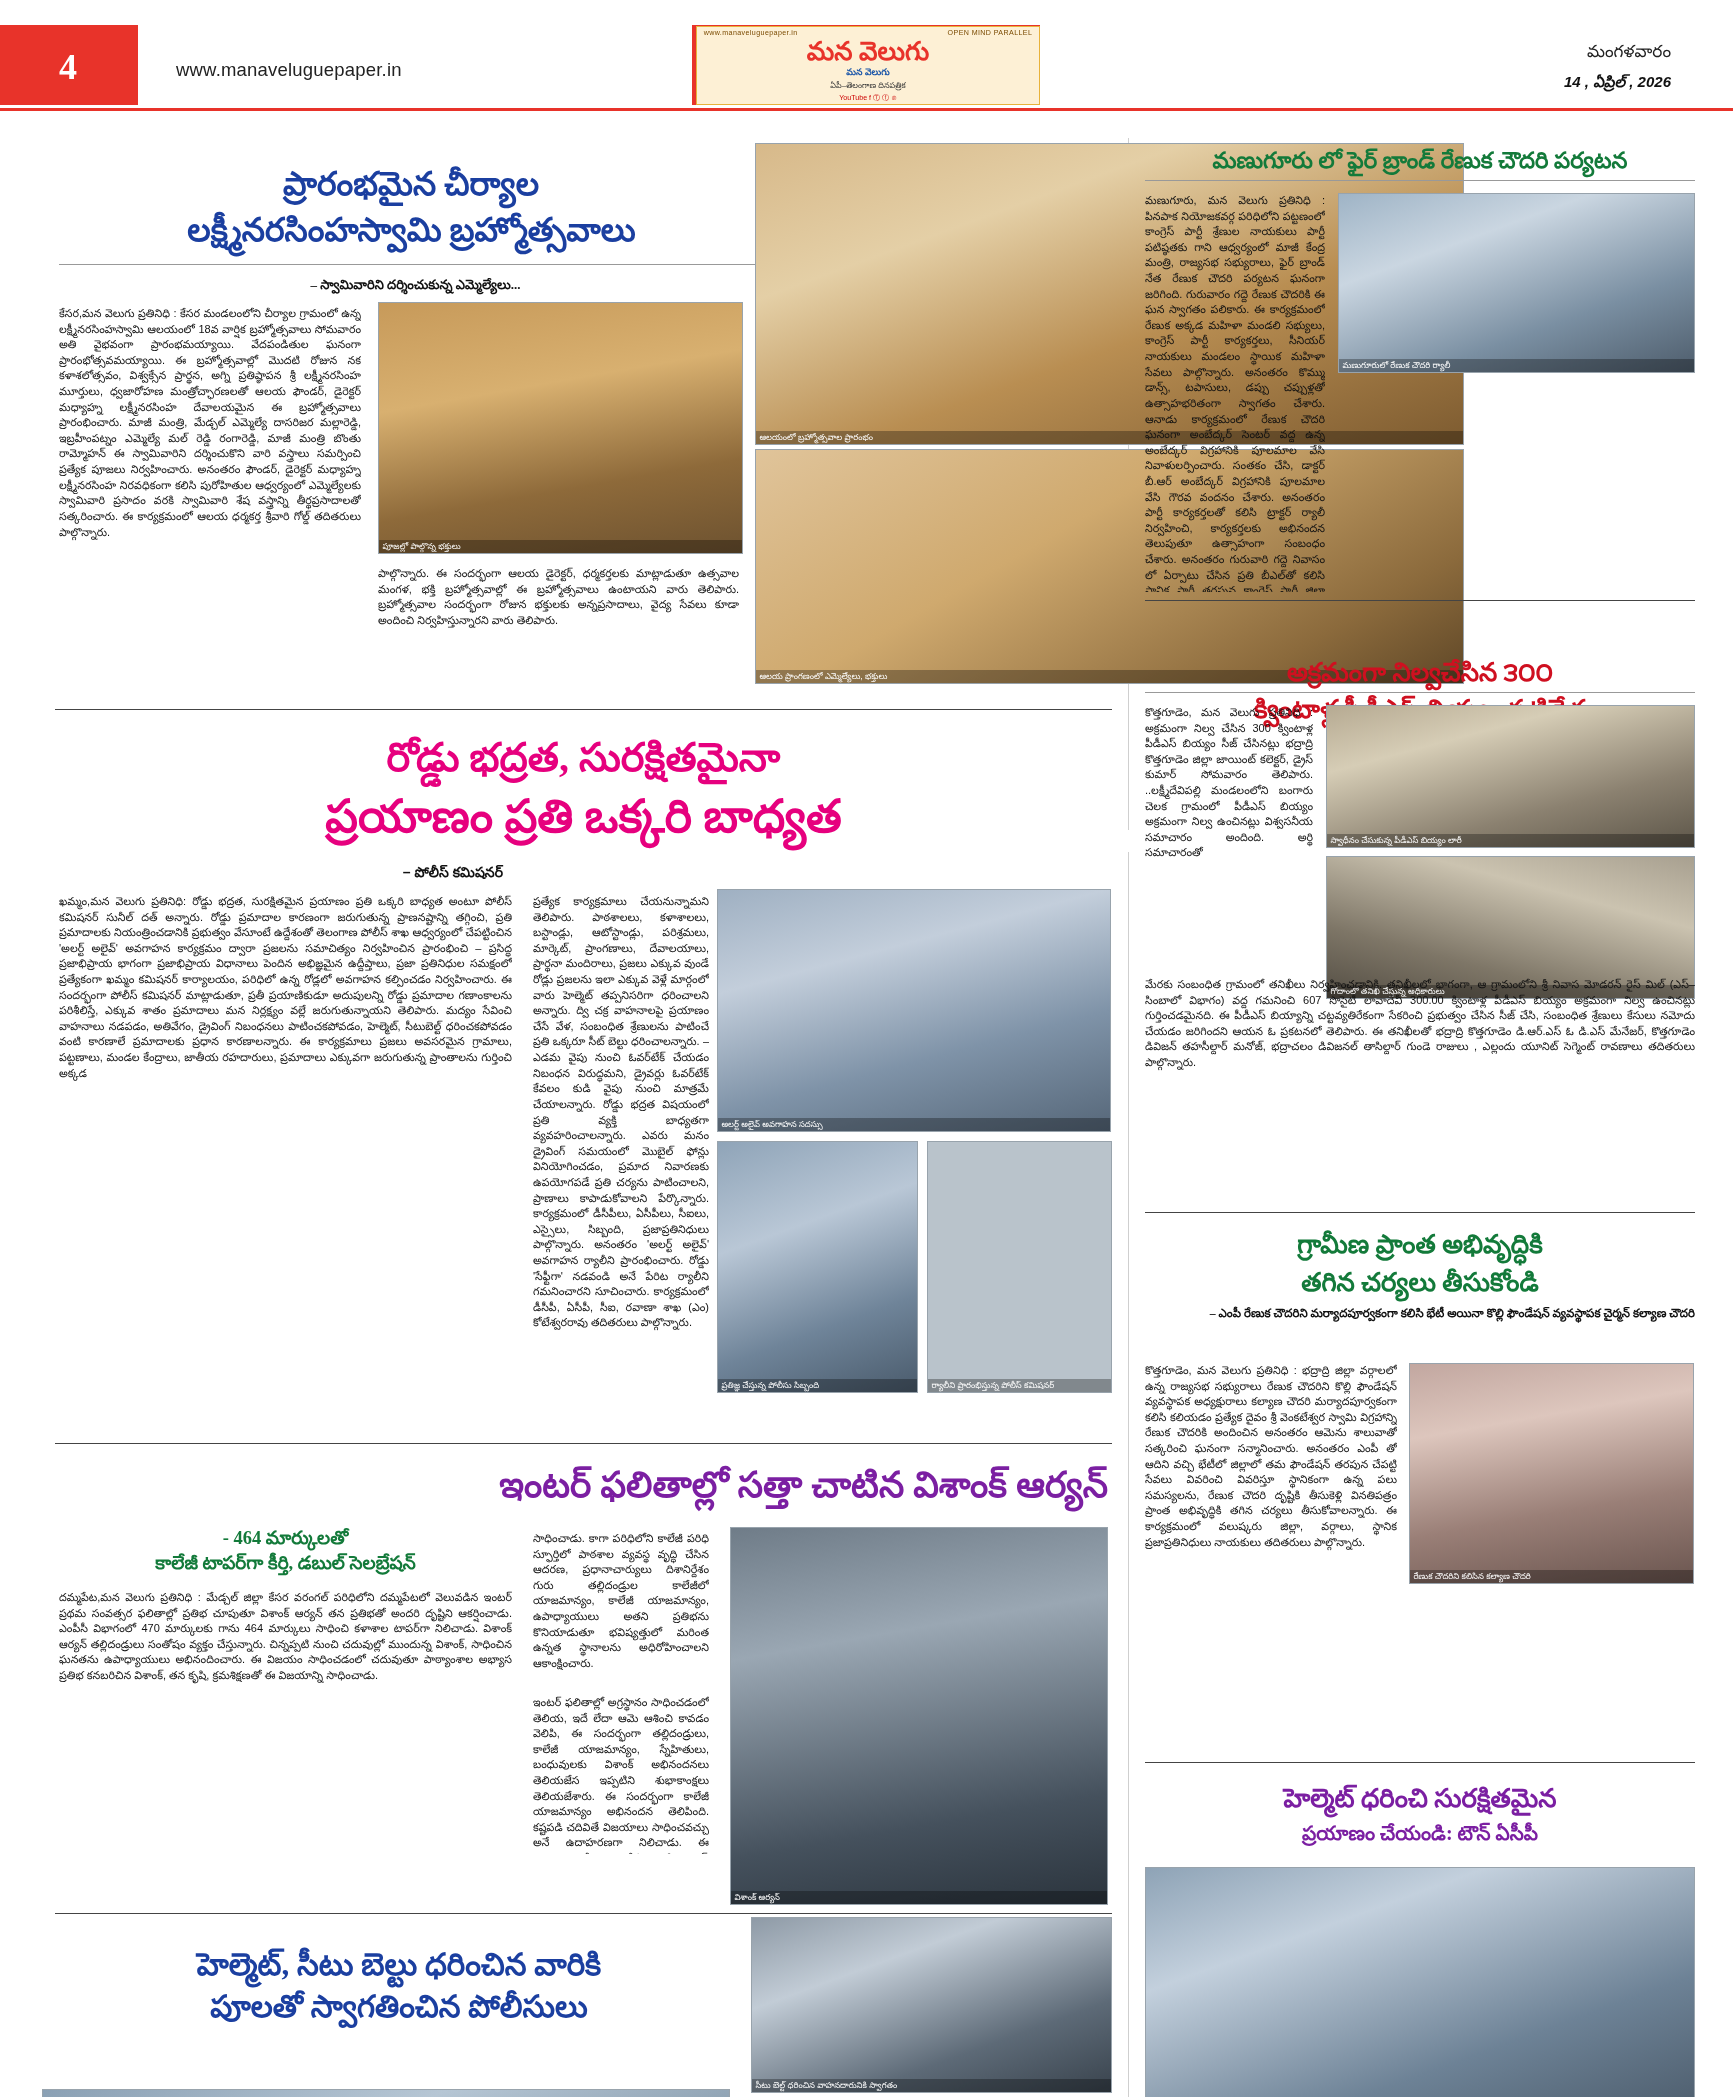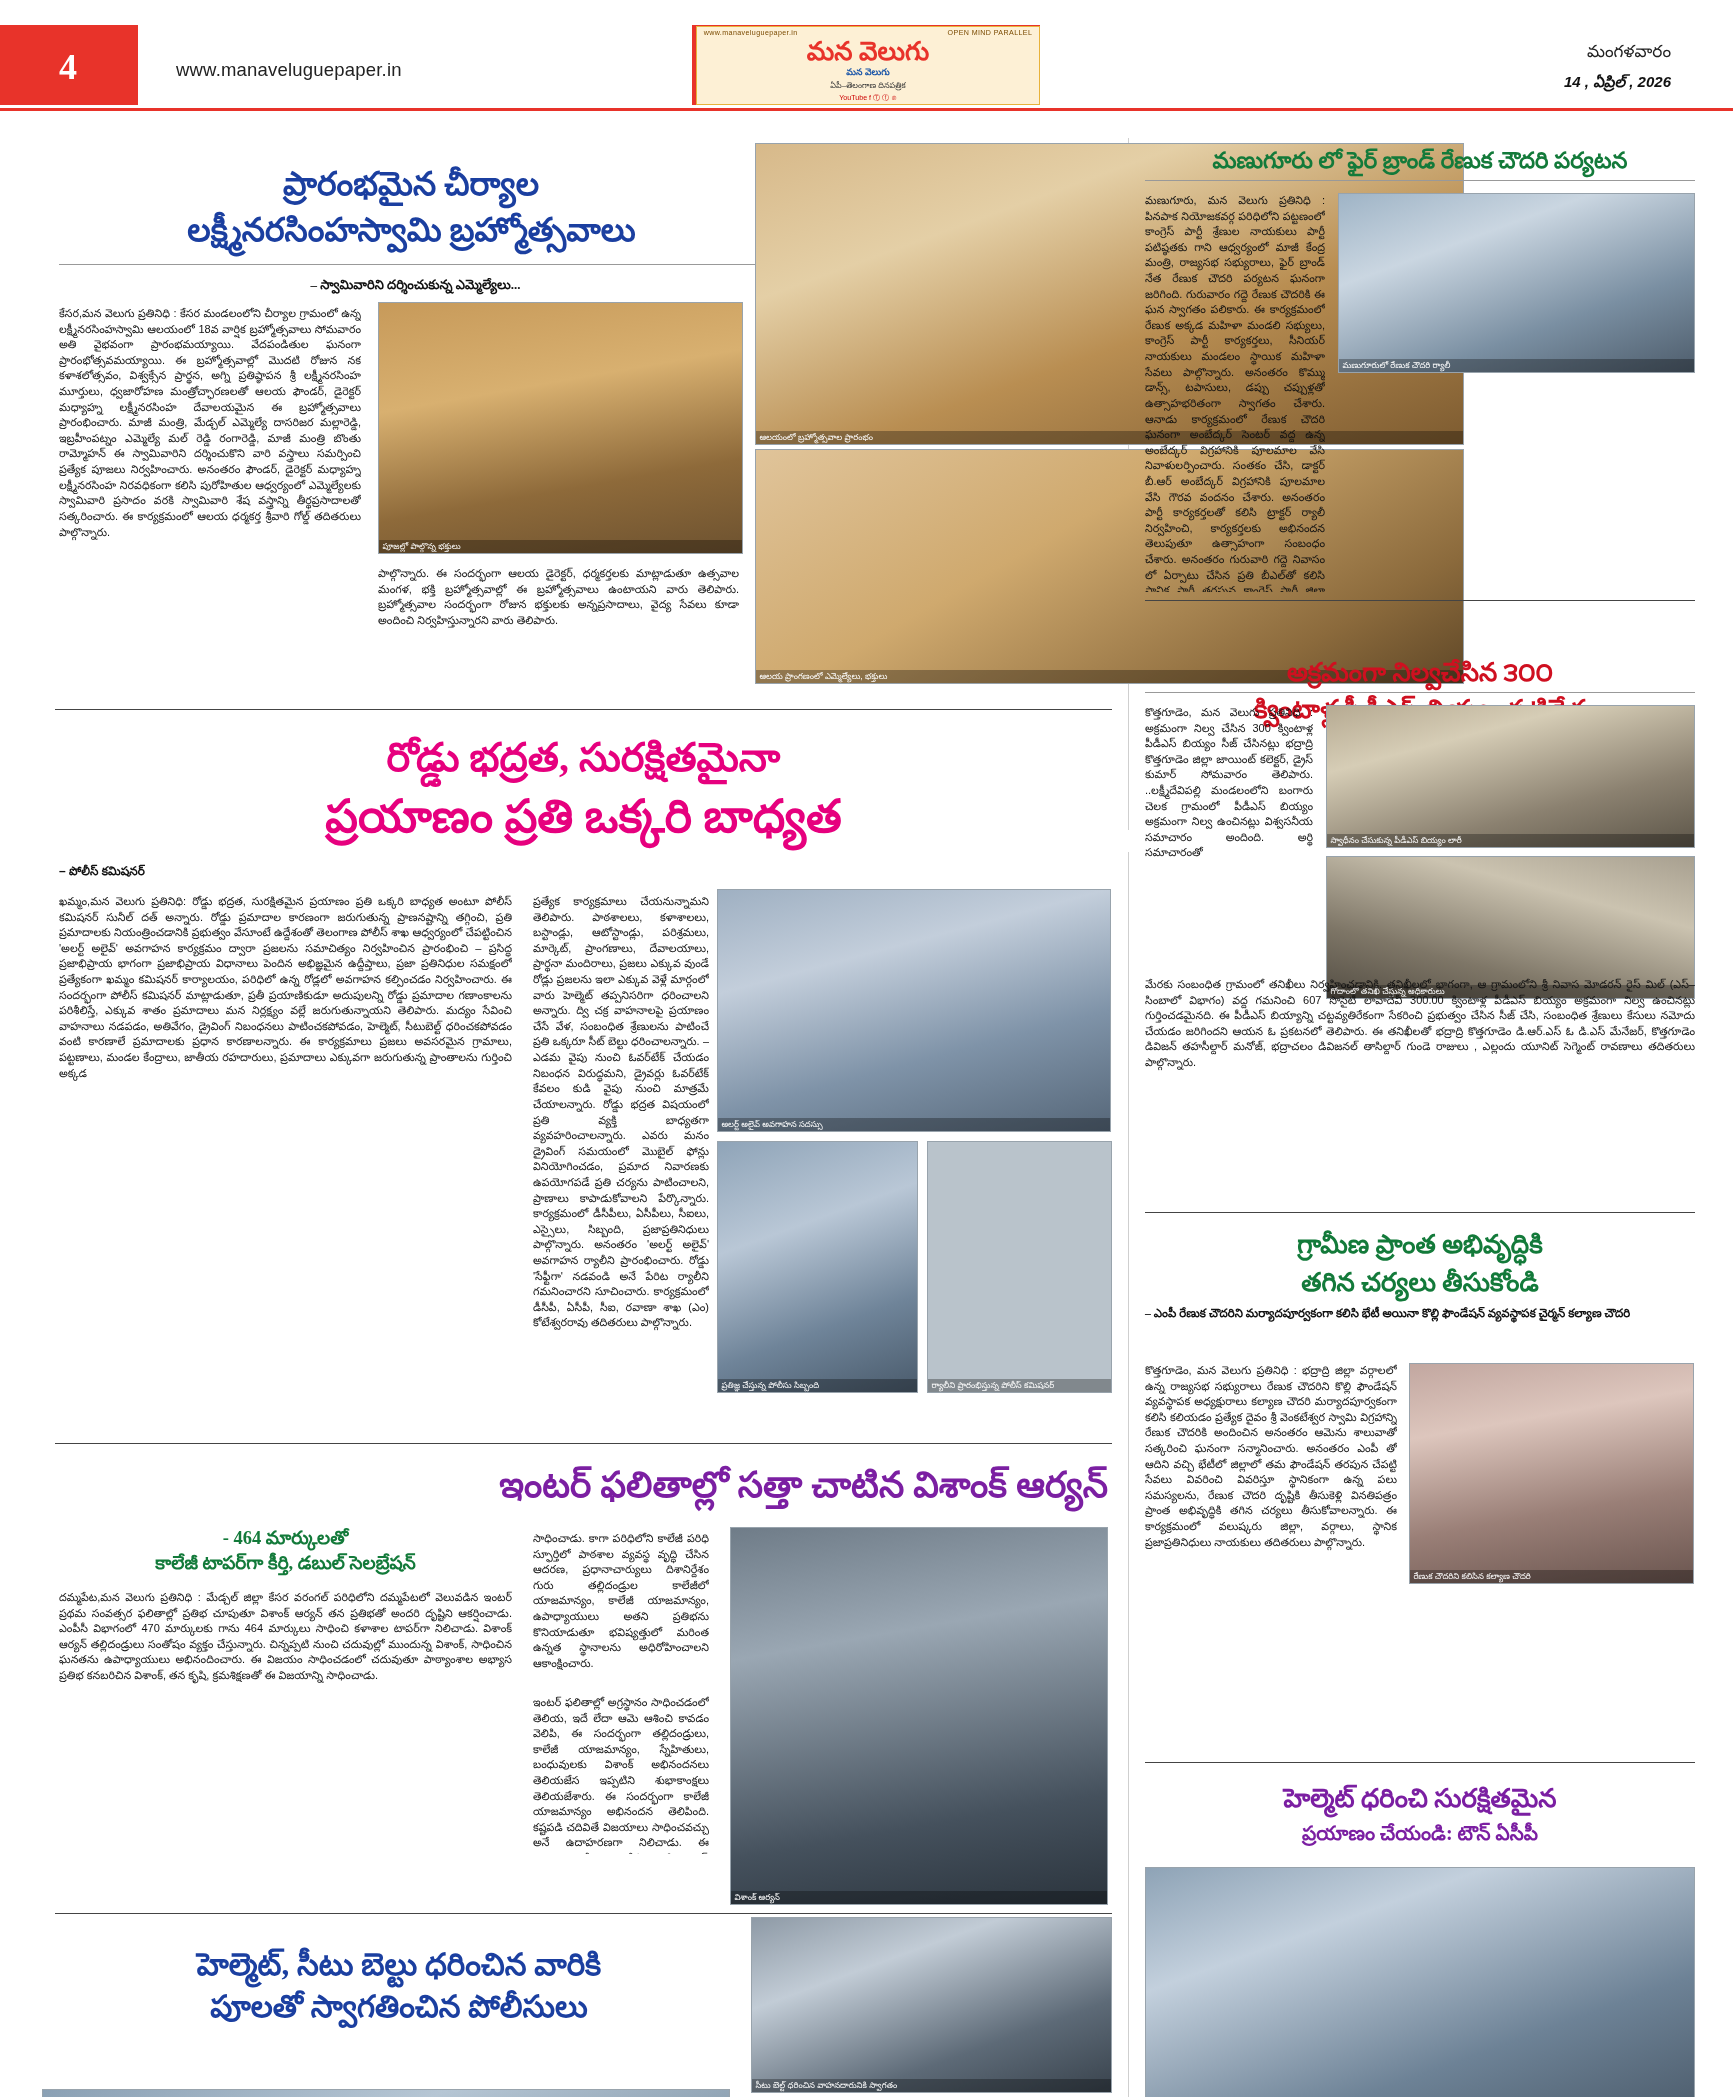--- a/index.html
+++ b/index.html
@@ -162,21 +162,21 @@
        background:linear-gradient(150deg,#e0c49a 0%,#cfa96e 40%,#8b6a3c 80%,#5f4727 100%);">
     <div class="ph-label">ఆలయ ప్రాంగణంలో ఎమ్మెల్యేలు, భక్తులు</div>
   </div>
 
   <div class="col-text body-txt" style="left:378px; top:566px; width:361px; height:126px; overflow:hidden;">పాల్గొన్నారు. ఈ సందర్భంగా ఆలయ డైరెక్టర్, ధర్మకర్తలకు మాట్లాడుతూ ఉత్సవాల మంగళ, భక్తి బ్రహ్మోత్సవాల్లో ఈ బ్రహ్మోత్సవాలు ఉంటాయని వారు తెలిపారు. బ్రహ్మోత్సవాల సందర్భంగా రోజున భక్తులకు అన్నప్రసాదాలు, వైద్య సేవలు కూడా అందించి నిర్వహిస్తున్నారని వారు తెలిపారు.</div>
 
   <div class="thin-rule" style="left:55px; top:709px; width:1057px; height:1.3px; background:#444;"></div>
 
   <div class="col-text hl hl-pink" style="left:59px; top:734px; width:1049px; font-size:40px; text-align:center;">రోడ్డు భద్రత, సురక్షితమైనా</div>
   <div class="col-text hl hl-pink" style="left:59px; top:789px; width:1049px; font-size:46px; text-align:center;">ప్రయాణం ప్రతి ఒక్కరి బాధ్యత</div>
-  <div class="col-text byline" style="left:59px; top:864px; width:453px; text-align:left; font-size:12px;">– పోలీస్ కమిషనర్</div>
+  <div class="col-text byline" style="left:50px; top:864px; width:453px; text-align:right; font-size:14px;">– పోలీస్ కమిషనర్</div>
 
   <div class="col-text body-txt" style="left:59px; top:894px; width:453px; height:562px; overflow:hidden;">ఖమ్మం,మన వెలుగు ప్రతినిధి: రోడ్డు భద్రత, సురక్షితమైన ప్రయాణం ప్రతి ఒక్కరి బాధ్యత అంటూ పోలీస్ కమిషనర్ సునీల్ దత్ అన్నారు. రోడ్డు ప్రమాదాల కారణంగా జరుగుతున్న ప్రాణనష్టాన్ని తగ్గించి, ప్రతి ప్రమాదాలకు నియంత్రించడానికి ప్రభుత్వం వేసూంటే ఉద్దేశంతో తెలంగాణ పోలీస్ శాఖ ఆధ్వర్యంలో చేపట్టించిన 'అలర్ట్ అలైవ్' అవగాహన కార్యక్రమం ద్వారా ప్రజలను సమాచిత్యం నిర్వహించిన ప్రారంభించి – ప్రసిద్ధ ప్రజాభిప్రాయ భాగంగా ప్రజాభిప్రాయ విధానాలు పెందిన అభిజ్ఞమైన ఉద్దీప్తాలు, ప్రజా ప్రతినిధుల సమక్షంలో ప్రత్యేకంగా ఖమ్మం కమిషనర్ కార్యాలయం, పరిధిలో ఉన్న రోడ్లలో అవగాహన కల్పించడం నిర్వహించారు. ఈ సందర్భంగా పోలీస్ కమిషనర్ మాట్లాడుతూ, ప్రతీ ప్రయాణికుడూ అదుపులన్ని రోడ్డు ప్రమాదాల గణాంకాలను పరిశీలిస్తే, ఎక్కువ శాతం ప్రమాదాలు మన నిర్లక్ష్యం వల్లే జరుగుతున్నాయని తెలిపారు. మద్యం సేవించి వాహనాలు నడపడం, అతివేగం, డ్రైవింగ్ నిబంధనలు పాటించకపోవడం, హెల్మెట్, సీటుబెల్ట్ ధరించకపోవడం వంటి కారణాలే ప్రమాదాలకు ప్రధాన కారణాలన్నారు. ఈ కార్యక్రమాలు ప్రజలు అవసరమైన గ్రామాలు, పట్టణాలు, మండల కేంద్రాలు, జాతీయ రహదారులు, ప్రమాదాలు ఎక్కువగా జరుగుతున్న ప్రాంతాలను గుర్తించి అక్కడ</div>
   <div class="col-text body-txt" style="left:533px; top:894px; width:176px; height:562px; overflow:hidden;">ప్రత్యేక కార్యక్రమాలు చేయనున్నామని తెలిపారు. పాఠశాలలు, కళాశాలలు, బస్టాండ్లు, ఆటోస్టాండ్లు, పరిశ్రమలు, మార్కెట్, ప్రాంగణాలు, దేవాలయాలు, ప్రార్థనా మందిరాలు, ప్రజలు ఎక్కువ వుండే రోడ్లు ప్రజలను ఇలా ఎక్కువ వెళ్లే మార్గంలో వారు హెల్మెట్ తప్పనిసరిగా ధరించాలని అన్నారు. ద్వి చక్ర వాహనాలపై ప్రయాణం చేసే వేళ, సంబంధిత శ్రేణులను పాటించే ప్రతి ఒక్కరూ సీట్ బెల్టు ధరించాలన్నారు. – ఎడమ వైపు నుంచి ఓవర్‌టేక్ చేయడం నిబంధన విరుద్ధమని, డ్రైవర్లు ఓవర్‌టేక్ కేవలం కుడి వైపు నుంచి మాత్రమే చేయాలన్నారు. రోడ్డు భద్రత విషయంలో ప్రతి వ్యక్తి బాధ్యతగా వ్యవహరించాలన్నారు. ఎవరు మనం డ్రైవింగ్ సమయంలో మొబైల్ ఫోన్లు వినియోగించడం, ప్రమాద నివారణకు ఉపయోగపడే ప్రతి చర్యను పాటించాలని, ప్రాణాలు కాపాడుకోవాలని పేర్కొన్నారు. కార్యక్రమంలో డీసీపీలు, ఏసీపీలు, సీఐలు, ఎస్సైలు, సిబ్బంది, ప్రజాప్రతినిధులు పాల్గొన్నారు. అనంతరం 'అలర్ట్ అలైవ్' అవగాహన ర్యాలీని ప్రారంభించారు. రోడ్డు 'సేఫ్టీగా' నడవండి అనే పేరిట ర్యాలీని గమనించారని సూచించారు. కార్యక్రమంలో డీసీపీ, ఏసీపీ, సీఐ, రవాణా శాఖ (ఎం) కోటేశ్వరరావు తదితరులు పాల్గొన్నారు.</div>
 
   <div class="photo" style="left:717px; top:889px; width:394px; height:243px;
        background:linear-gradient(165deg,#9fb0c2 0%,#c3cedb 30%,#7f93a8 65%,#566779 100%);">
     <div class="ph-label">అలర్ట్ అలైవ్ అవగాహన సదస్సు</div>
   </div>
   <div class="photo" style="left:717px; top:1141px; width:201px; height:252px;
        background:linear-gradient(160deg,#8fa4b8 0%,#b9c7d6 35%,#6f8499 70%,#4a5b6c 100%);">
@@ -243,21 +243,21 @@
        background:linear-gradient(195deg,#a8a090 0%,#cbc3b0 30%,#7e7667 70%,#544e44 100%);">
     <div class="ph-label">గోదాంలో తనిఖీ చేస్తున్న అధికారులు</div>
   </div>
 
   <div class="col-text body-txt" style="left:1145px; top:977px; width:550px; height:235px; overflow:hidden;">మేరకు సంబంధిత గ్రామంలో తనిఖీలు నిర్వహించడానికి. తనిఖీలలో భాగంగా, ఆ గ్రామంలోని శ్రీ నివాస మోడరన్ రైస్ మిల్ (ఎస్– సింబాలో విభాగం) వద్ద గమనించి 607 సొసైటీ లావాదేవీ 300.00 క్వింటాళ్ల పీడీఎస్ బియ్యం అక్రమంగా నిల్వ ఉంచినట్లు గుర్తించడమైనది. ఈ పీడీఎస్ బియ్యాన్ని చట్టవ్యతిరేకంగా సేకరించి ప్రభుత్వం చేసిన సీజ్ చేసి, సంబంధిత శ్రేణులు కేసులు నమోదు చేయడం జరిగిందని ఆయన ఓ ప్రకటనలో తెలిపారు. ఈ తనిఖీలతో భద్రాద్రి కొత్తగూడెం డి.ఆర్.ఎస్ ఓ డి.ఎస్ మేనేజర్, కొత్తగూడెం డివిజన్ తహసీల్దార్ మనోజ్, భద్రాచలం డివిజనల్ తాసిల్దార్ గుండె రాజులు , ఎల్లందు యూనిట్ సెగ్మెంట్ రావణాలు తదితరులు పాల్గొన్నారు.</div>
 
   <div class="thin-rule" style="left:1145px; top:1212px; width:550px; height:1.3px; background:#444;"></div>
 
   <div class="col-text hl hl-green" style="left:1145px; top:1229px; width:550px; font-size:26px; text-align:center;">గ్రామీణ ప్రాంత అభివృద్ధికి</div>
   <div class="col-text hl hl-green" style="left:1145px; top:1267px; width:550px; font-size:26px; text-align:center;">తగిన చర్యలు తీసుకోండి</div>
-  <div class="col-text subhead" style="left:1145px; top:1307px; width:550px; text-align:left; font-size:11.7px;">– ఎంపీ రేణుక చౌదరిని మర్యాదపూర్వకంగా కలిసి భేటీ అయినా కొల్లి ఫౌండేషన్ వ్యవస్థాపక చైర్మన్ కల్యాణ చౌదరి</div>
+  <div class="col-text subhead" style="left:1145px; top:1307px; width:550px; text-align:right; font-size:11.7px;">– ఎంపీ రేణుక చౌదరిని మర్యాదపూర్వకంగా కలిసి భేటీ అయినా కొల్లి ఫౌండేషన్ వ్యవస్థాపక చైర్మన్ కల్యాణ చౌదరి</div>
 
   <div class="col-text body-txt" style="left:1145px; top:1363px; width:252px; height:386px; overflow:hidden;">కొత్తగూడెం, మన వెలుగు ప్రతినిధి : భద్రాద్రి జిల్లా వర్గాలలో ఉన్న రాజ్యసభ సభ్యురాలు రేణుక చౌదరిని కొల్లి ఫౌండేషన్ వ్యవస్థాపక అధ్యక్షురాలు కల్యాణ చౌదరి మర్యాదపూర్వకంగా కలిసి కలియడం ప్రత్యేక దైవం శ్రీ వెంకటేశ్వర స్వామి విగ్రహాన్ని రేణుక చౌదరికి అందించిన అనంతరం ఆమెను శాలువాతో సత్కరించి ఘనంగా సన్మానించారు. అనంతరం ఎంపీ తో ఆదిని వచ్చి భేటీలో జిల్లాలో తమ ఫౌండేషన్ తరపున చేపట్టి సేవలు వివరించి వివరిస్తూ స్థానికంగా ఉన్న పలు సమస్యలను, రేణుక చౌదరి దృష్టికి తీసుకెళ్లి వినతిపత్రం ప్రాంత అభివృద్ధికి తగిన చర్యలు తీసుకోవాలన్నారు. ఈ కార్యక్రమంలో వలుష్కరు జిల్లా, వర్గాలు, స్థానిక ప్రజాప్రతినిధులు నాయకులు తదితరులు పాల్గొన్నారు.</div>
 
   <div class="photo" style="left:1409px; top:1363px; width:285px; height:221px;
        background:linear-gradient(170deg,#c2a7a0 0%,#ddc6bd 28%,#9a7f77 65%,#6a554f 100%);">
     <div class="ph-label">రేణుక చౌదరిని కలిసిన కల్యాణ చౌదరి</div>
   </div>
 
   <div class="thin-rule" style="left:1145px; top:1762px; width:550px; height:1.3px; background:#444;"></div>
 

